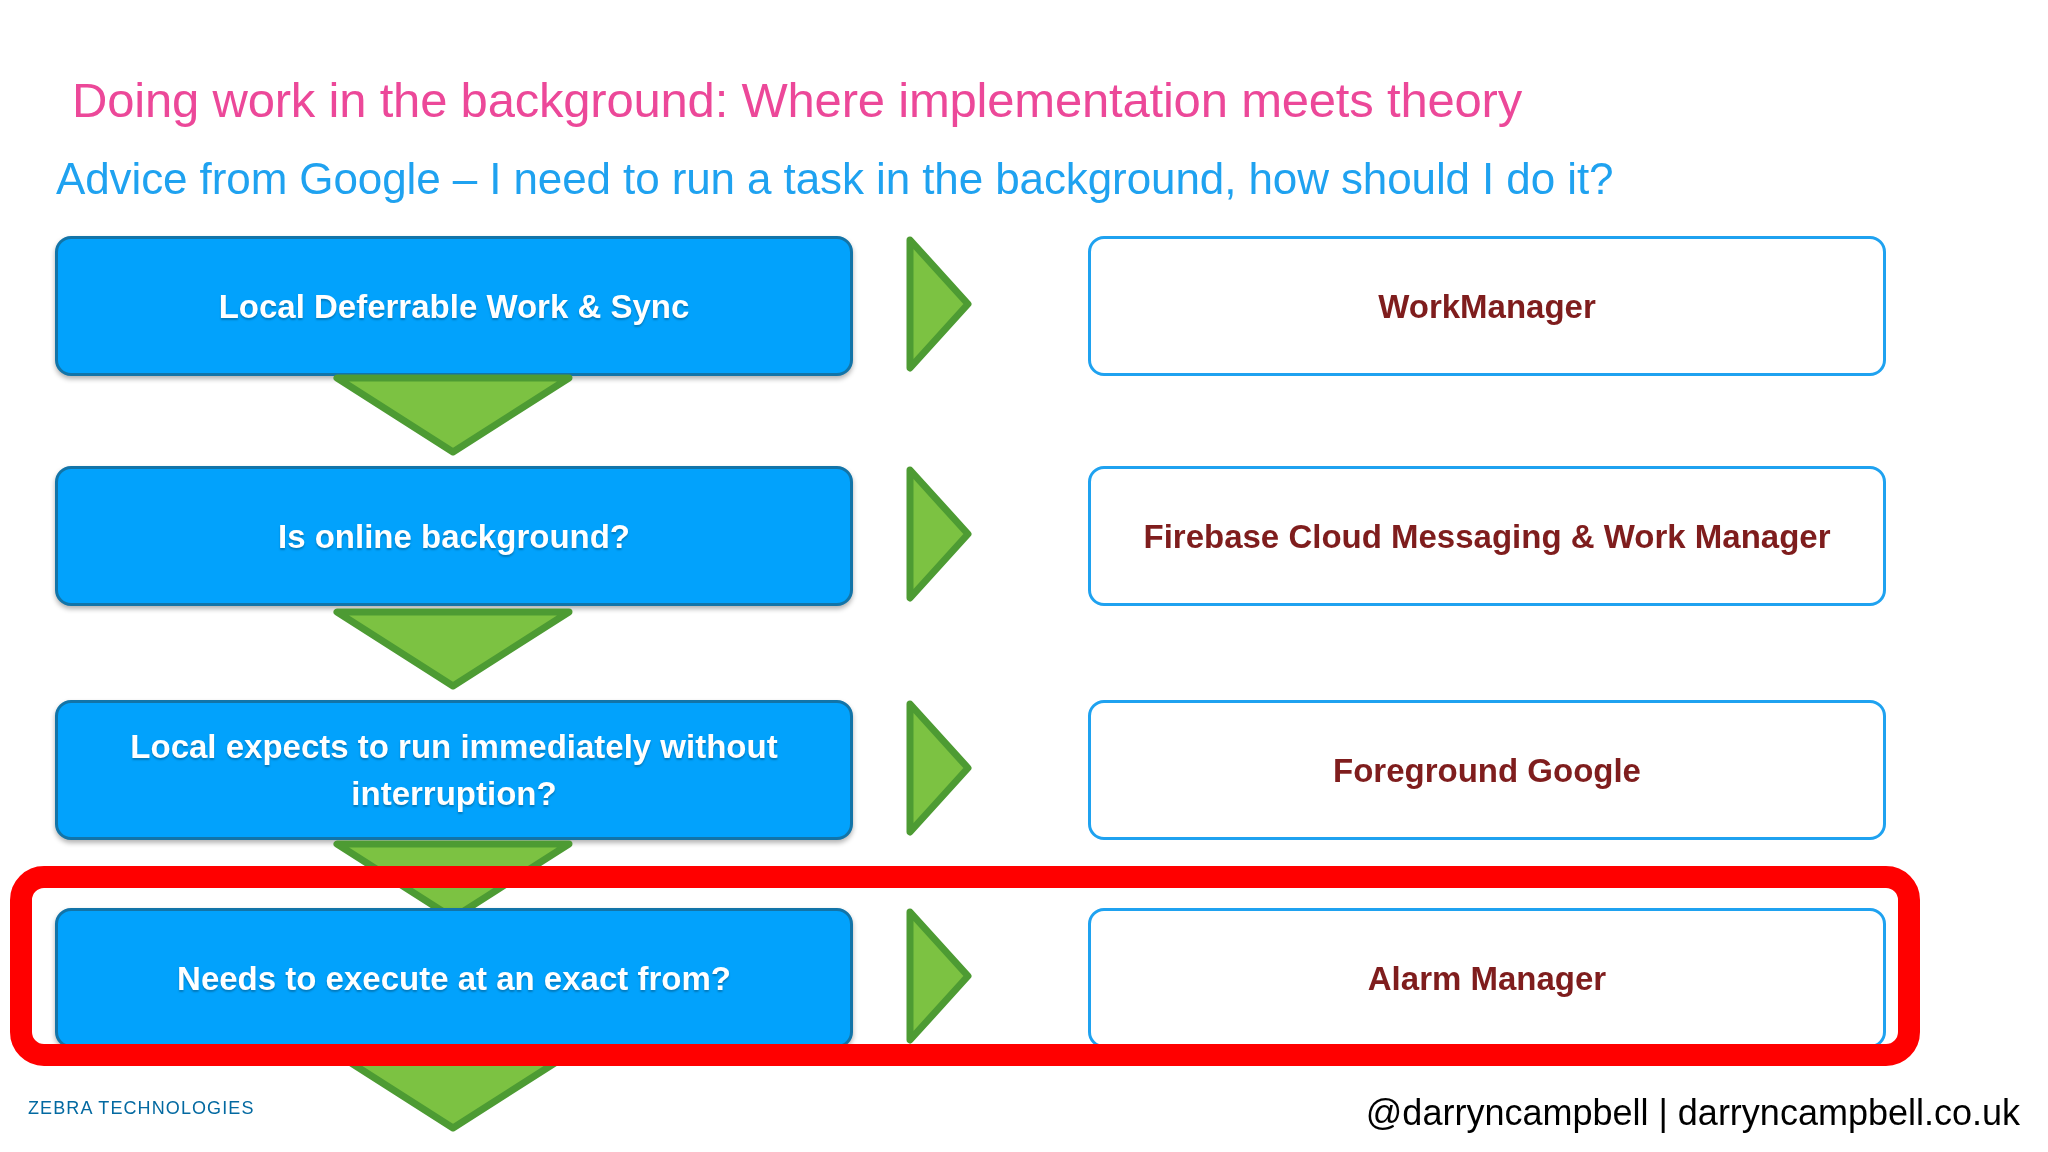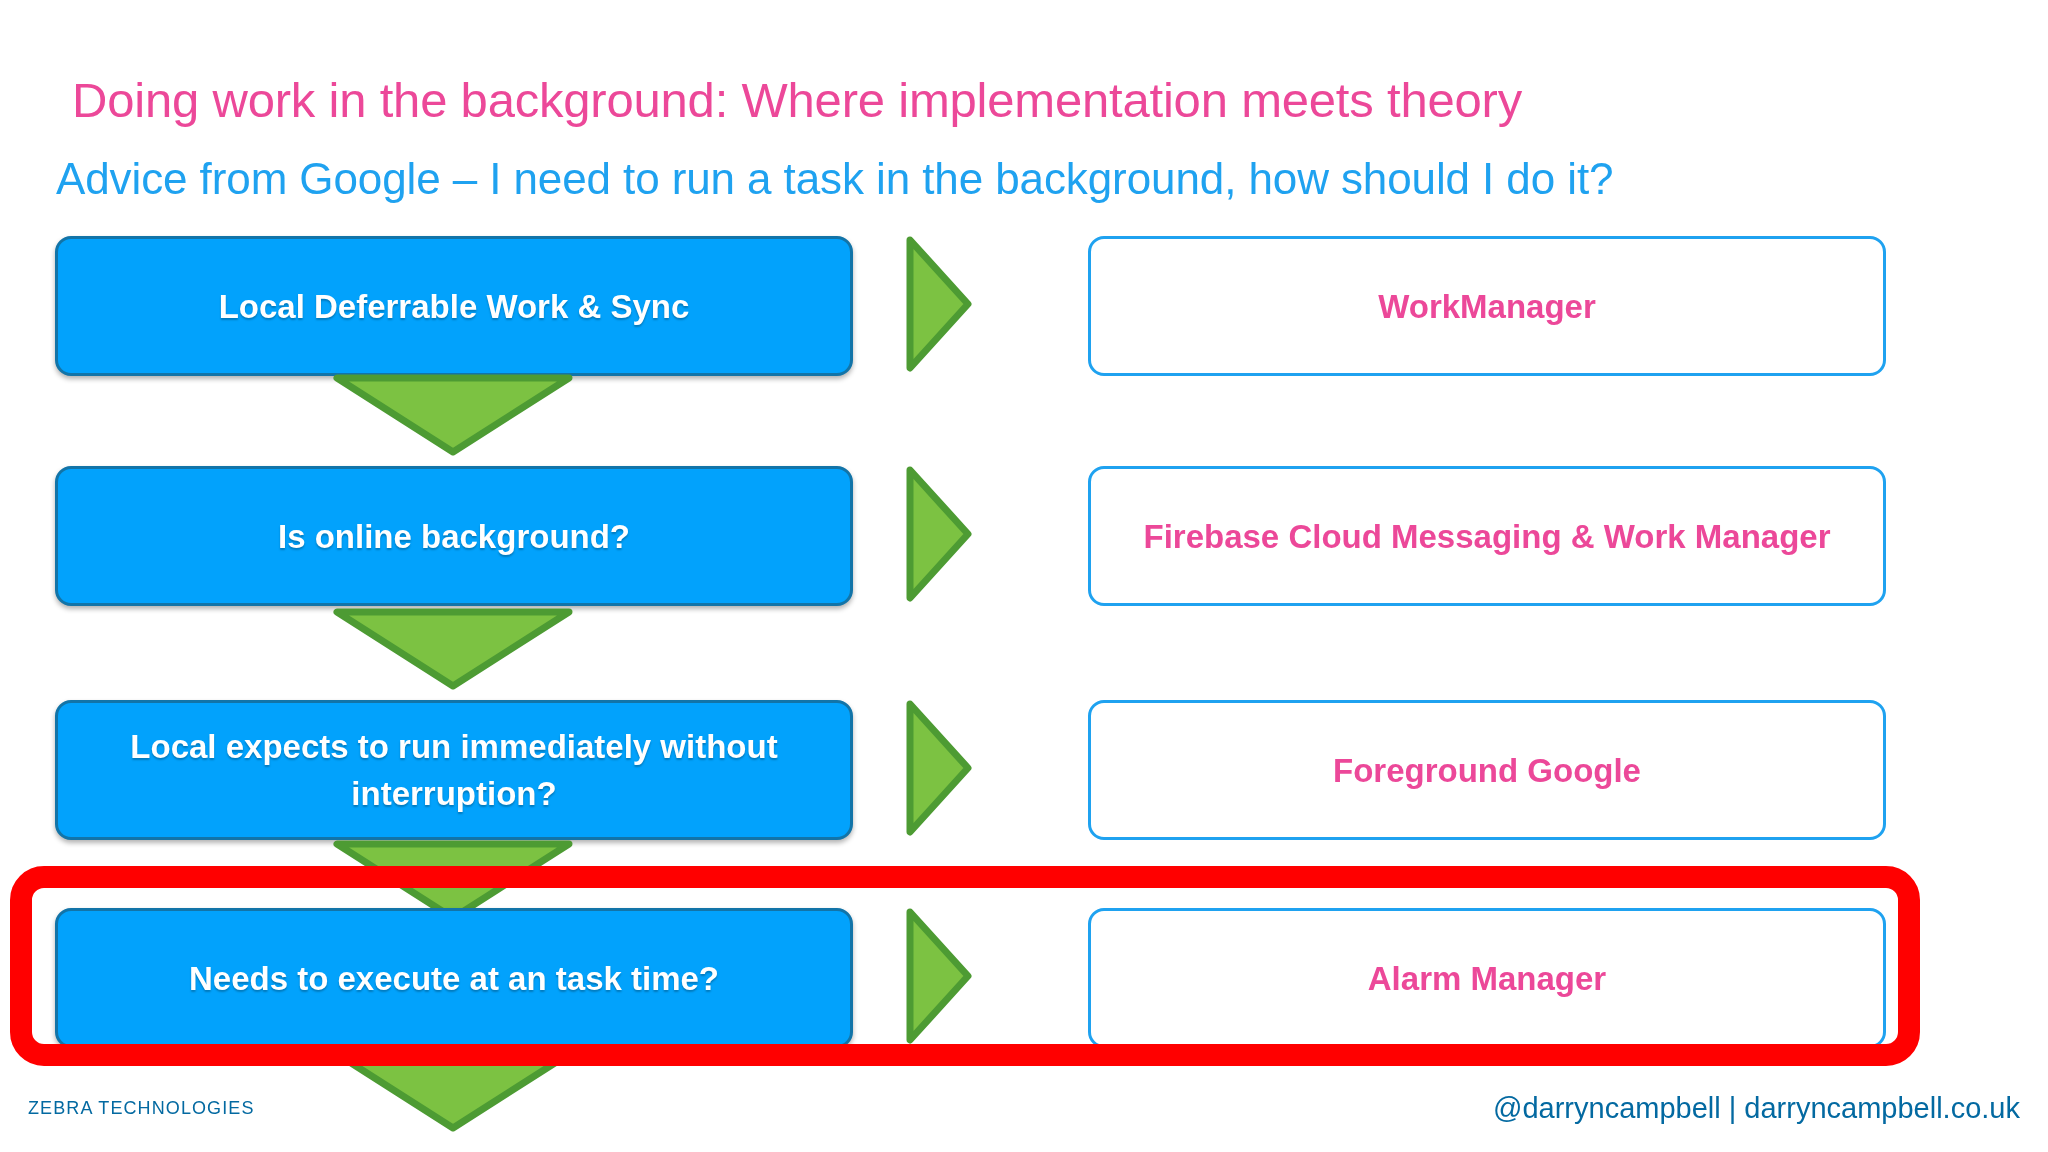--- a/index.html
+++ b/index.html
@@ -92,21 +92,21 @@
     border: 3px solid #1FA2F0;
     border-radius: 16px;
     box-sizing: border-box;
     display: flex;
     align-items: center;
     justify-content: center;
     text-align: center;
     padding: 4px 24px;
   }
   .abox-label {
-    color: #ec4899;
+    color: #7f1d1d;
     font-size: 33px;
     line-height: 47px;
     font-weight: bold;
   }
 
   
   .arrow-right {
     position: absolute;
     left: 906px;
     width: 66px;
@@ -143,22 +143,22 @@
     top: 1098px;
     font-size: 18px;
     letter-spacing: 1.1px;
     color: #0369a1;
     font-weight: 400;
   }
   .footer-right {
     position: absolute;
     right: 28px;
     top: 1092px;
-    font-size: 29px;
-    color: #0369a1;
+    font-size: 36px;
+    color: #000000;
     font-weight: 400;
     white-space: nowrap;
   }
 </style>
 </head>
 <body>
 
 <div class="slide">
 
   <div class="title">Doing work in the background: Where implementation meets theory</div>
@@ -219,21 +219,21 @@
   </div>
 
   <div class="arrow-down" style="top:840px;">
     <svg width="240" height="82" viewBox="0 0 240 82" xmlns="http://www.w3.org/2000/svg">
       <polygon points="4,4 236,4 120,78" fill="#7CC242" stroke="#4D9B33" stroke-width="7" stroke-linejoin="round"></polygon>
     </svg>
   </div>
 
   <div class="row" style="top:908px;">
     <div class="qbox">
-      <span class="qbox-label">Needs to execute at an task time?</span>
+      <span class="qbox-label">Needs to execute at an exact from?</span>
     </div>
     <div class="arrow-right">
       <svg width="66" height="136" viewBox="0 0 66 136" xmlns="http://www.w3.org/2000/svg">
         <polygon points="4,4 62,68 4,132" fill="#7CC242" stroke="#4D9B33" stroke-width="7" stroke-linejoin="round"></polygon>
       </svg>
     </div>
     <div class="abox">
       <span class="abox-label">Alarm Manager</span>
     </div>
   </div>

